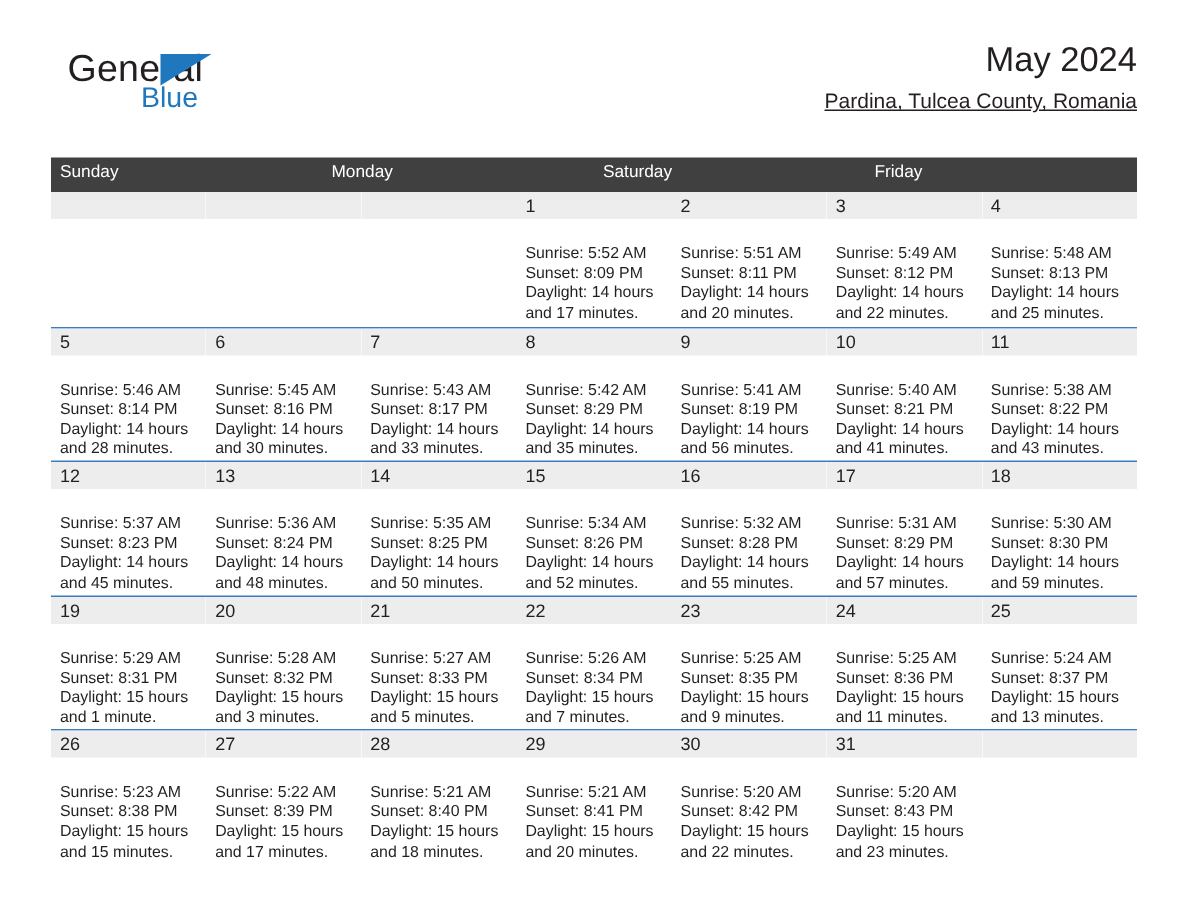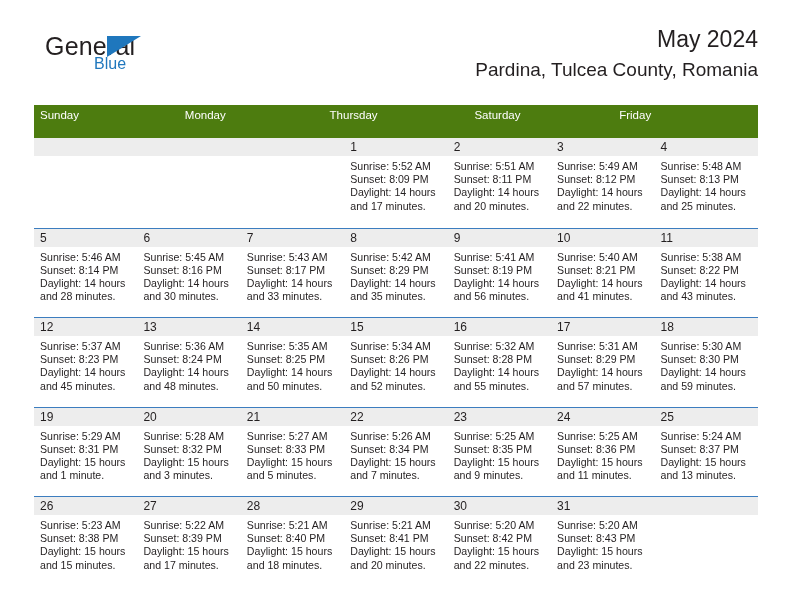--- a/index.html
+++ b/index.html
@@ -52,56 +52,57 @@
     top: 2px;
     width: 0;
     height: 0;
     border-left: 34px solid #1f77bd;
     border-bottom: 21px solid transparent;
   }
   .logo-blue {
     position: absolute;
     left: 60px;
     top: 22px;
-    font-size: 16px;
+    font-size: 19px;
     color: #1f77bd;
     line-height: 1;
   }
 
   .title-block {
     position: absolute;
     right: 0;
     top: 0;
     text-align: right;
   }
   .cal-title {
     font-size: 23px;
     color: #231f20;
     line-height: 1.15;
     white-space: nowrap;
   }
   .cal-subtitle {
     margin-top: 7px;
-    font-size: 19px;
+    font-size: 14px;
     color: #231f20;
     line-height: 1.15;
     white-space: nowrap;
+    text-decoration: underline;
   }
 
   
   .calendar {
     position: absolute;
     left: 34px;
     top: 105px;
     width: 724px;
   }
   .weekdays {
     display: flex;
-    background: #4d7c0f;
-    height: 33px;
+    background: #404040;
+    height: 23px;
   }
   .weekday {
     flex: 1 1 0;
     color: #ffffff;
     font-size: 11.5px;
     line-height: 21px;
     padding-left: 6px;
     box-sizing: border-box;
     white-space: nowrap;
     overflow: hidden;
@@ -127,21 +128,21 @@
     font-size: 12px;
     color: #231f20;
     padding-left: 6px;
     line-height: 18px;
     box-sizing: border-box;
   }
   .day.empty .daynum-band {
     background: #ededed;
   }
   .day-body {
-    padding: 4px 6px 0 6px;
+    padding: 17px 6px 0 6px;
     box-sizing: border-box;
   }
   .day-line {
     font-size: 10.6px;
     line-height: 13.2px;
     color: #231f20;
     white-space: nowrap;
   }
 </style>
 </head>
@@ -161,21 +162,20 @@
       <div class="cal-title">May 2024</div>
       <div class="cal-subtitle">Pardina, Tulcea County, Romania</div>
     </div>
 
   </div>
 
   <div class="calendar">
     <div class="weekdays" id="weekday-row">
         <div class="weekday">Sunday</div>
         <div class="weekday">Monday</div>
-        <div class="weekday">Thursday</div>
         <div class="weekday">Saturday</div>
         <div class="weekday">Friday</div>
       </div>
     <div id="weeks-container">
         <div class="week">
           <div class="day empty">
             <div class="daynum-band"></div>
           </div>
           <div class="day empty">
             <div class="daynum-band"></div>

